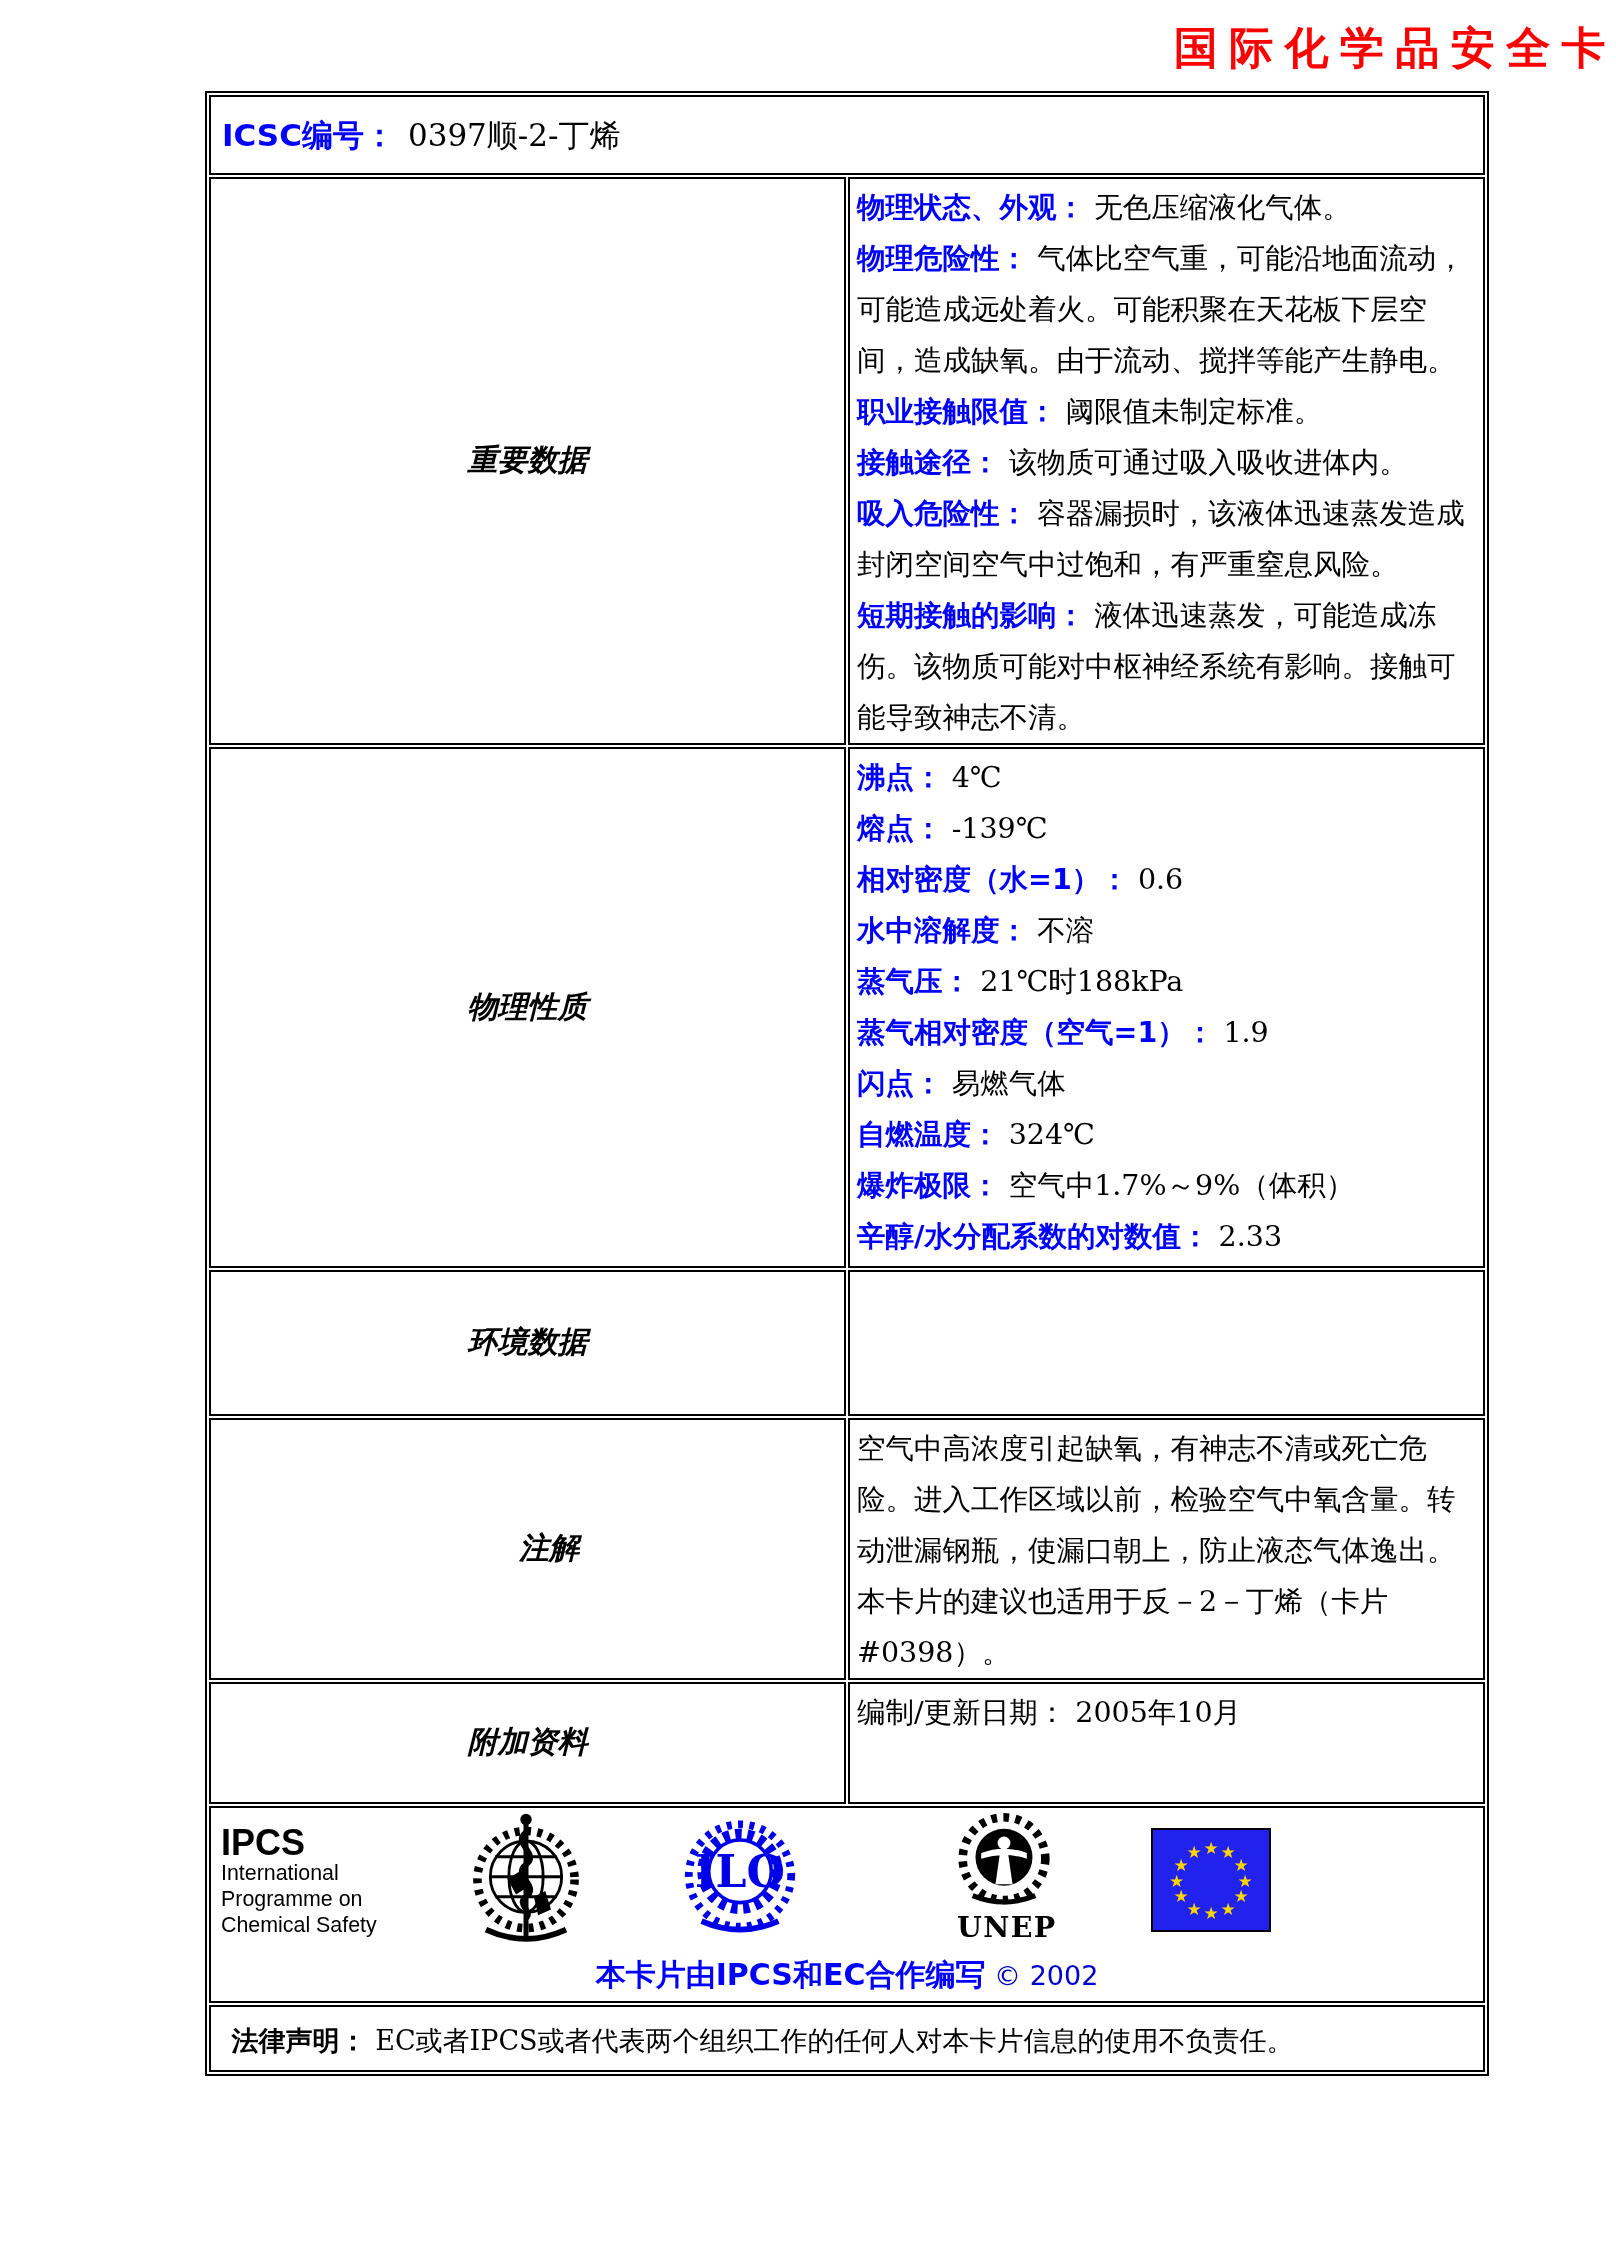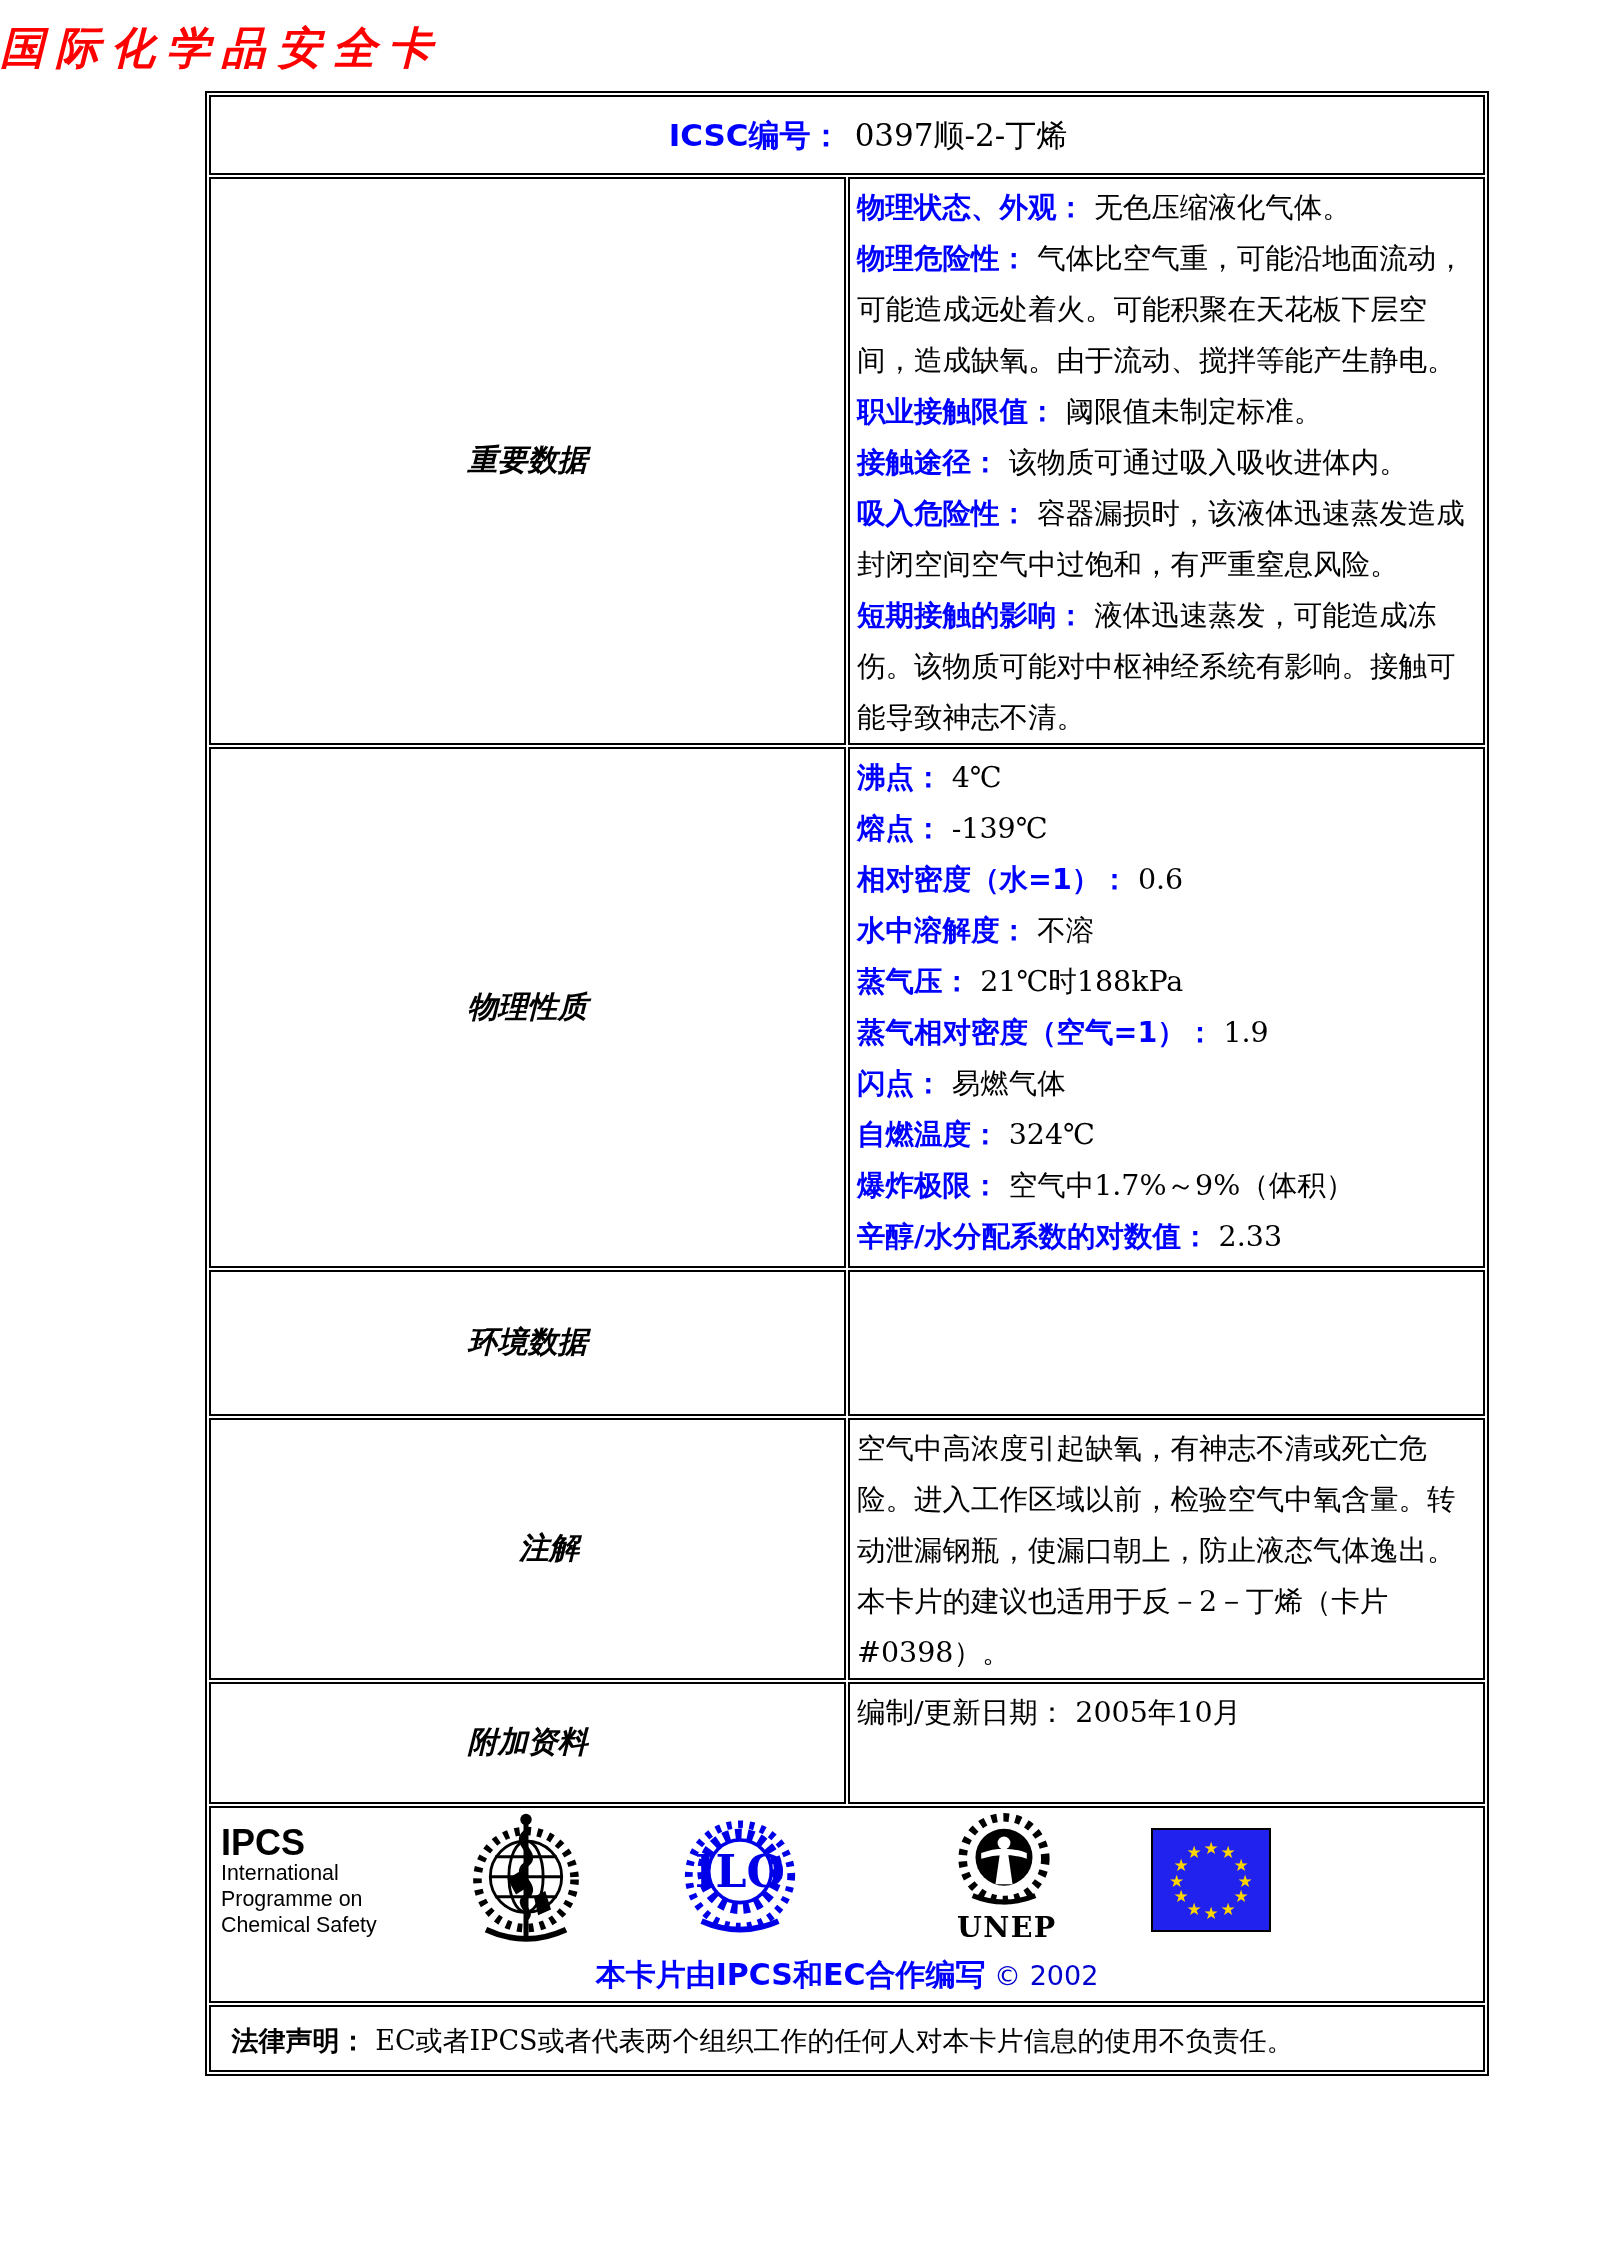--- a/index.html
+++ b/index.html
@@ -1,44 +1,43 @@
 <!DOCTYPE html>
 <html style="font-size:11.4px"><head>
 <meta charset="utf-8">
 <style>
   html,body{margin:0;padding:0;background:#ffffff;}
   body{width:1617px;height:2261px;position:relative;font-family:"DejaVu Serif",serif;-webkit-font-smoothing:none;}
 
   
   .page-title{
     position:absolute;top:18.5px;left:0;width:1617px;
-    text-align:left;color:#ff0000;font-weight:bold;
+    text-align:right;color:#ff0000;font-weight:bold;
     font-size:44px;letter-spacing:11.4px;
     font-family:"DejaVu Sans",sans-serif;
-    font-style:italic;
   }
 
   
   table.icsc{
     position:absolute;left:205px;top:91px;width:1284px;
     border-collapse:separate;border-spacing:2.9px;
     border:2.9px solid #000;background:#fff;
     table-layout:fixed;
   }
   table.icsc td{border:2.1px solid #000;background:#fff;overflow:hidden;}
   td.label-cell{
     width:178px;text-align:center;vertical-align:middle;
     color:#000000;font-family:"DejaVu Sans",sans-serif;
     font-weight:bold;font-size:30px;font-style:italic;
   }
   td.content-cell{vertical-align:top;padding:2.9px 11.4px 0 7.1px;}
 
   
-  .hdr-inner{display:flex;justify-content:center;align-items:center;
-    padding:0 7.1px 0 10px;font-size:31px;line-height:71px;margin-left:39px;}
+  .hdr-inner{display:flex;justify-content:flex-start;align-items:center;
+    padding:0 7.1px 0 10px;font-size:31px;line-height:71px;}
   .hdr-left{white-space:nowrap;}
   .hdr-label{color:#0000ff;font-family:"DejaVu Sans",sans-serif;font-weight:bold;}
   .hdr-num{color:#000;margin-left:13px;}
   .hdr-name{color:#000;}
 
   
   p.entry{margin:0;font-size:28.5px;line-height:51px;color:#000;}
   .elabel{color:#0000ff;font-family:"DejaVu Sans",sans-serif;font-weight:bold;text-align:center;}
   .plain{color:#000;}
 

